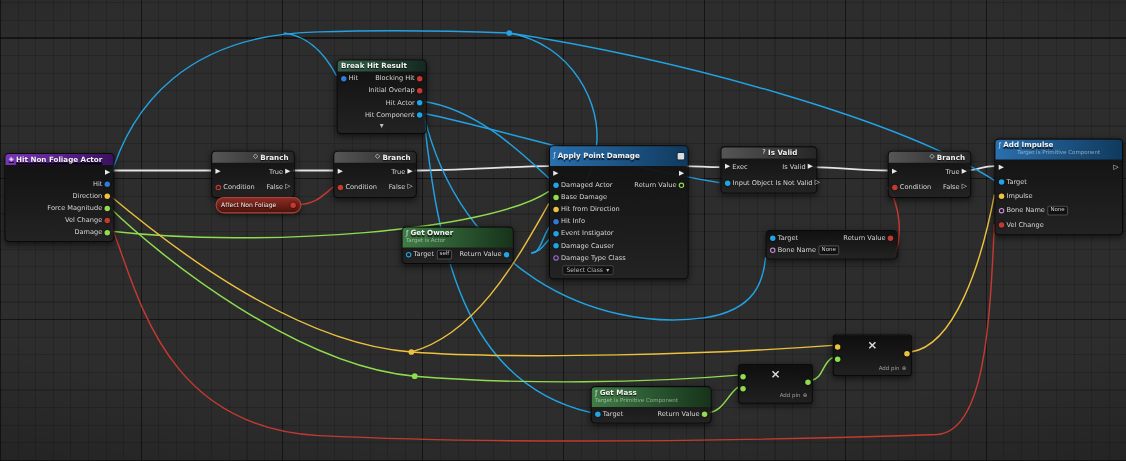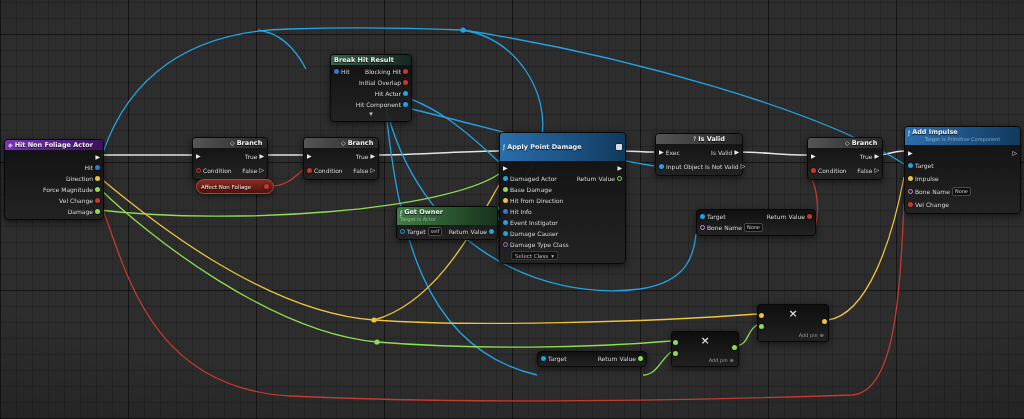--- a/index.html
+++ b/index.html
@@ -12,28 +12,28 @@
       radial-gradient(ellipse 120% 95% at 50% 42%, rgba(0,0,0,0) 52%, rgba(0,0,0,0.45) 100%),
       repeating-linear-gradient(90deg, rgba(0,0,0,0.45) 0, rgba(0,0,0,0.45) 1px, transparent 1px, transparent 128px),
       repeating-linear-gradient(0deg, rgba(0,0,0,0.45) 0, rgba(0,0,0,0.45) 1px, transparent 1px, transparent 128px),
       repeating-linear-gradient(90deg, rgba(0,0,0,0.16) 0, rgba(0,0,0,0.16) 1px, transparent 1px, transparent 16px),
       repeating-linear-gradient(0deg, rgba(0,0,0,0.16) 0, rgba(0,0,0,0.16) 1px, transparent 1px, transparent 16px);
   }
   svg.wires{position:absolute;left:0;top:0;z-index:1;}
   .n{position:absolute;z-index:2;background:linear-gradient(180deg,rgba(15,15,15,.95),rgba(34,34,34,.93));
      border:1px solid #080808;border-radius:4px;box-shadow:0 2px 6px rgba(0,0,0,.55);}
   .hdr{height:10px;border-radius:3px 3px 0 0;display:flex;align-items:center;gap:2px;padding:0 3px;}
-  .hdr.hd13{height:28px;}
+  .hdr.hd13{height:18px;}
   .hdr2{height:18px;border-radius:3px 3px 0 0;display:flex;flex-direction:column;justify-content:center;padding:1px 3px;line-height:1.15;}
   .tline{display:flex;align-items:center;gap:2px;}
   .ttl{font-size:6.5px;font-weight:bold;color:#f2f2f2;text-shadow:0 1px 1px rgba(0,0,0,.8);white-space:nowrap;}
   .sub{font-size:5px;color:rgba(255,255,255,.48);white-space:nowrap;}
   .hico{font-size:6px;color:#d9e7f5;line-height:1;}
   .hacc{width:6px;height:6px;background:#dcdcdc;border-radius:1px;margin-left:auto;box-shadow:0 0 2px #000;}
-  .h-event{background:linear-gradient(90deg,#7a34b8,#3a1160);}
+  .h-event{background:linear-gradient(90deg,#7a34b8,#3a1160);text-decoration:underline;}
   .h-fn{background:linear-gradient(90deg,#2a6fae,#103a5e);text-align:center;}
   .h-pure{background:linear-gradient(90deg,#3f7d45,#17331b);}
   .h-macro{background:linear-gradient(90deg,#565656,#262626);padding-left:37px;}
   .h-struct{background:linear-gradient(90deg,#37624d,#142820);}
   .rows{padding:1px 0 2px 0;}
   .row{display:flex;align-items:center;height:11px;font-size:6px;color:#d6d6d6;padding:0 3px;gap:2px;}
   .row.rh13{height:13px;}
   .row.rh14{height:14px;}
   .row.out{justify-content:flex-end;}
   .row.lr{justify-content:space-between;}
@@ -194,21 +194,21 @@
             <span class="lbl">Condition</span>
           </span>
         <span class="sd">
             <span class="lbl">False</span>
             <span class="xpin">▷</span>
           </span>
       </div>
     </div>
   </div>
 
-  <div class="n" style="left:306px;top:54px;width:82px;margin-left:24px;">
+  <div class="n" style="left:306px;top:54px;width:82px;">
     <div class="hdr h-struct">
       <span class="ttl">Break Hit Result</span>
     </div>
     <div class="rows">
       <div class="row lr">
         <span class="sd">
             <span class="dot c-struct"></span>
             <span class="lbl">Hit</span>
           </span>
         <span class="sd">
@@ -283,21 +283,21 @@
         </div>
       <div class="row">
         <div class="dd">
           <span>Select Class</span>
           <span>▾</span>
         </div>
       </div>
     </div>
   </div>
 
-  <div class="n" style="left:396px;top:206px;width:102px;">
+  <div class="n" style="left:365px;top:206px;width:102px;">
     <div class="hdr2 h-pure">
       <div class="tline">
           <span class="hico">ƒ</span>
           <span class="ttl">Get Owner</span>
         </div>
       <div class="sub">Target is Actor</div>
     </div>
     <div class="rows">
       <div class="row lr">
         <span class="sd">
@@ -421,20 +421,27 @@
         <span class="lit">None</span>
       </div>
       <div class="row rh13">
           <span class="dot c-bool"></span>
           <span class="lbl">Vel Change</span>
         </div>
     </div>
   </div>
 
   <div class="n" style="left:537px;top:351px;width:110px;">
+    <div class="hdr2 h-pure">
+      <div class="tline">
+          <span class="hico">ƒ</span>
+          <span class="ttl">Get Mass</span>
+        </div>
+      <div class="sub">Target is Primitive Component</div>
+    </div>
     <div class="rows">
       <div class="row lr">
         <span class="sd">
             <span class="dot c-obj"></span>
             <span class="lbl">Target</span>
           </span>
         <span class="sd">
             <span class="lbl">Return Value</span>
             <span class="dot c-float"></span>
           </span>

